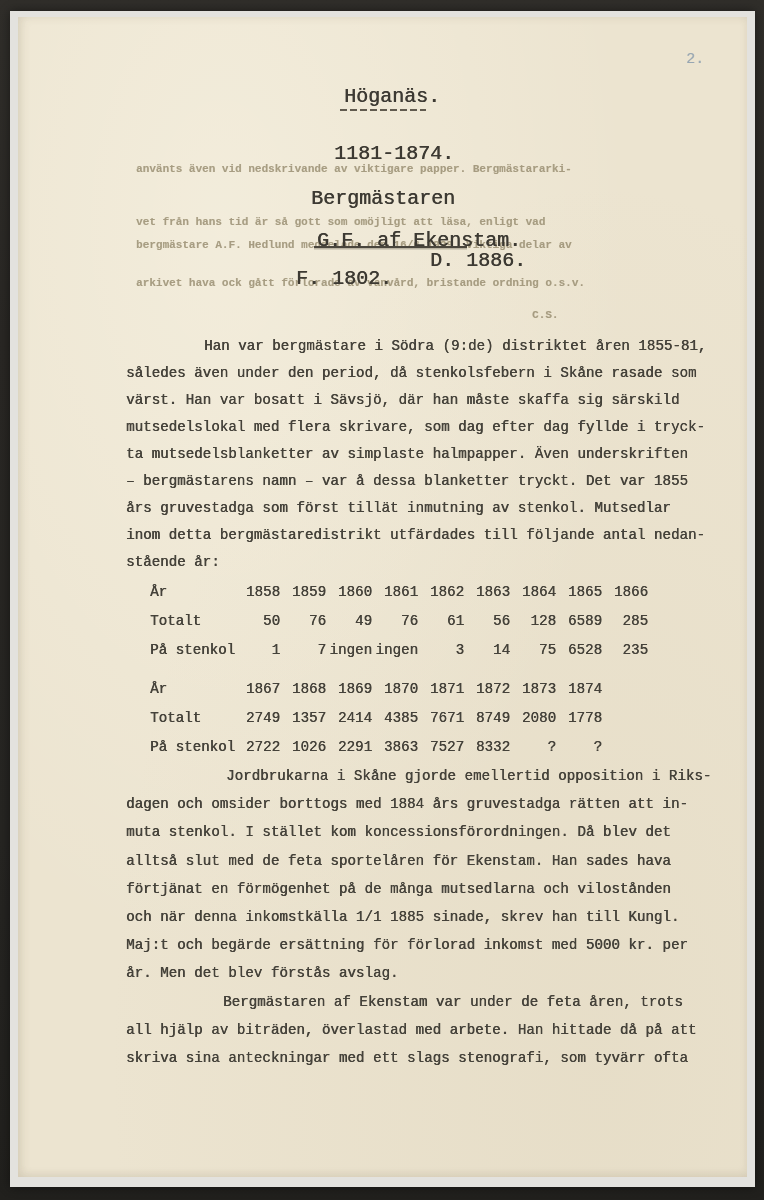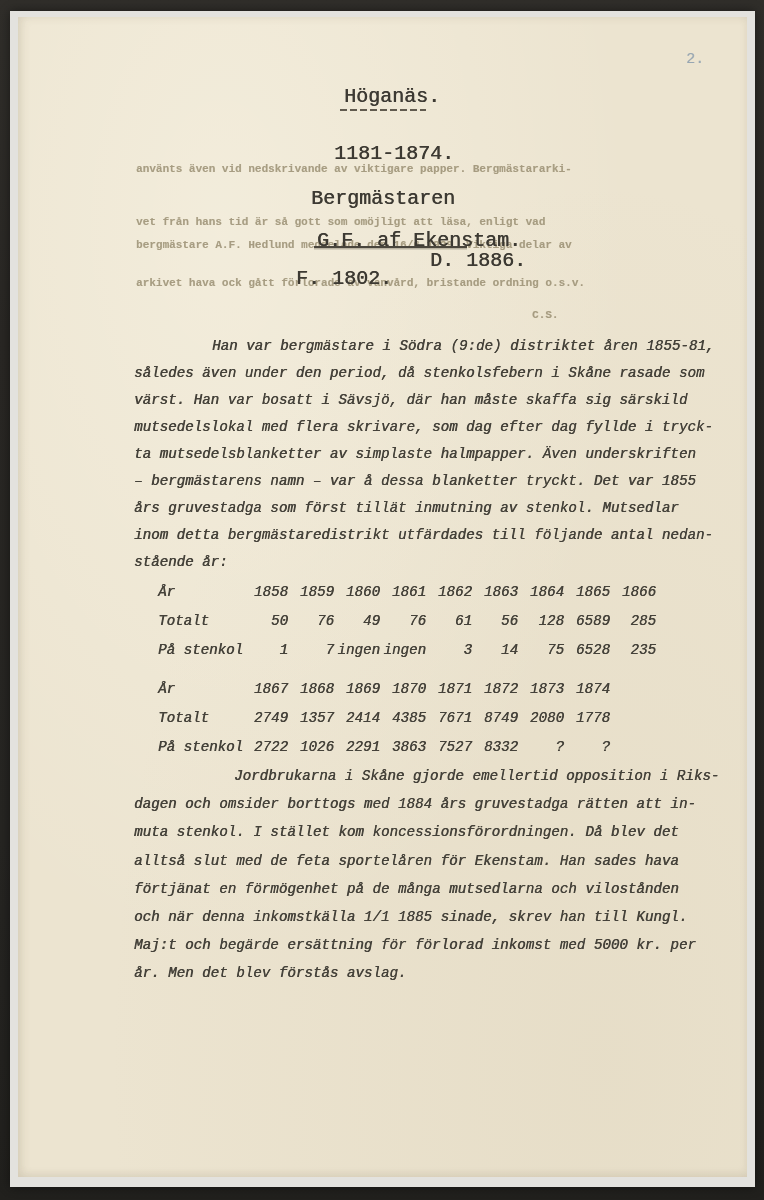--- a/index.html
+++ b/index.html
@@ -46,21 +46,21 @@
   .h-period{left:316px;top:125px;}
   .h-role{left:293px;top:170px;}
   .h-name{left:299px;top:212px;}
   .h-name-line{
     position:absolute;left:296px;top:229px;width:153px;height:2px;
     background:#4a463d;box-shadow:0 1.5px 0 rgba(90,82,65,0.35);
   }
   .h-born{left:278px;top:250px;text-align:center;}
   .h-died{left:412px;top:232px;}
   
-  .body{position:absolute;left:116px;top:316px;width:605px;font-size:14.2px;font-style:italic;}
+  .body{position:absolute;left:108px;top:316px;width:605px;font-size:14.2px;}
   .para .line{line-height:28.2px;white-space:pre;}
   .para.p1 .line{line-height:27px;}
   .para.p1 .line.first{padding-left:78px;}
   .para.p2 .line.first{padding-left:100px;}
   .para.p3 .line.first{padding-left:97px;}
   .ttable{margin-left:24px;}
   .ttable.t1{margin-top:2px;}
   .ttable.t2{margin-top:10px;}
   .trow{display:flex;line-height:29px;}
   .t-label{width:84px;flex:0 0 auto;white-space:pre;}
@@ -88,16 +88,17 @@
     <div class="hdr h-name tw">G.F. af Ekenstam.</div>
     <div class="h-name-line"></div>
     <div class="hdr h-born tw">F. 1802.</div>
     <div class="hdr h-died tw">D. 1886.</div>
 
     <div class="body">
       <div class="para p1 tw"><div class="line first">Han var bergmästare i Södra (9:de) distriktet åren 1855-81,</div><div class="line">således även under den period, då stenkolsfebern i Skåne rasade som</div><div class="line">värst. Han var bosatt i Sävsjö, där han måste skaffa sig särskild</div><div class="line">mutsedelslokal med flera skrivare, som dag efter dag fyllde i tryck-</div><div class="line">ta mutsedelsblanketter av simplaste halmpapper. Även underskriften</div><div class="line">– bergmästarens namn – var å dessa blanketter tryckt. Det var 1855</div><div class="line">års gruvestadga som först tillät inmutning av stenkol. Mutsedlar</div><div class="line">inom detta bergmästaredistrikt utfärdades till följande antal nedan-</div><div class="line">stående år:</div></div>
       <div class="ttable t1 tw"><div class="trow"><span class="t-label">År</span><span class="t-cell">1858</span><span class="t-cell">1859</span><span class="t-cell">1860</span><span class="t-cell">1861</span><span class="t-cell">1862</span><span class="t-cell">1863</span><span class="t-cell">1864</span><span class="t-cell">1865</span><span class="t-cell">1866</span></div><div class="trow"><span class="t-label">Totalt</span><span class="t-cell">50</span><span class="t-cell">76</span><span class="t-cell">49</span><span class="t-cell">76</span><span class="t-cell">61</span><span class="t-cell">56</span><span class="t-cell">128</span><span class="t-cell">6589</span><span class="t-cell">285</span></div><div class="trow"><span class="t-label">På stenkol</span><span class="t-cell">1</span><span class="t-cell">7</span><span class="t-cell">ingen</span><span class="t-cell">ingen</span><span class="t-cell">3</span><span class="t-cell">14</span><span class="t-cell">75</span><span class="t-cell">6528</span><span class="t-cell">235</span></div></div>
       <div class="ttable t2 tw"><div class="trow"><span class="t-label">År</span><span class="t-cell">1867</span><span class="t-cell">1868</span><span class="t-cell">1869</span><span class="t-cell">1870</span><span class="t-cell">1871</span><span class="t-cell">1872</span><span class="t-cell">1873</span><span class="t-cell">1874</span></div><div class="trow"><span class="t-label">Totalt</span><span class="t-cell">2749</span><span class="t-cell">1357</span><span class="t-cell">2414</span><span class="t-cell">4385</span><span class="t-cell">7671</span><span class="t-cell">8749</span><span class="t-cell">2080</span><span class="t-cell">1778</span></div><div class="trow"><span class="t-label">På stenkol</span><span class="t-cell">2722</span><span class="t-cell">1026</span><span class="t-cell">2291</span><span class="t-cell">3863</span><span class="t-cell">7527</span><span class="t-cell">8332</span><span class="t-cell">?</span><span class="t-cell">?</span></div></div>
       <div class="para p2 tw"><div class="line first">Jordbrukarna i Skåne gjorde emellertid opposition i Riks-</div><div class="line">dagen och omsider borttogs med 1884 års gruvestadga rätten att in-</div><div class="line">muta stenkol. I stället kom koncessionsförordningen. Då blev det</div><div class="line">alltså slut med de feta sportelåren för Ekenstam. Han sades hava</div><div class="line">förtjänat en förmögenhet på de många mutsedlarna och vilostånden</div><div class="line">och när denna inkomstkälla 1/1 1885 sinade, skrev han till Kungl.</div><div class="line">Maj:t och begärde ersättning för förlorad inkomst med 5000 kr. per</div><div class="line">år. Men det blev förstås avslag.</div></div>
+      <div class="para p3 tw"><div class="line first">Bergmästaren af Ekenstam var under de feta åren, trots</div><div class="line">all hjälp av biträden, överlastad med arbete. Han hittade då på att</div><div class="line">skriva sina anteckningar med ett slags stenografi, som tyvärr ofta</div></div>
     </div>
 
   </div>
 </div>
 
 </body></html>

